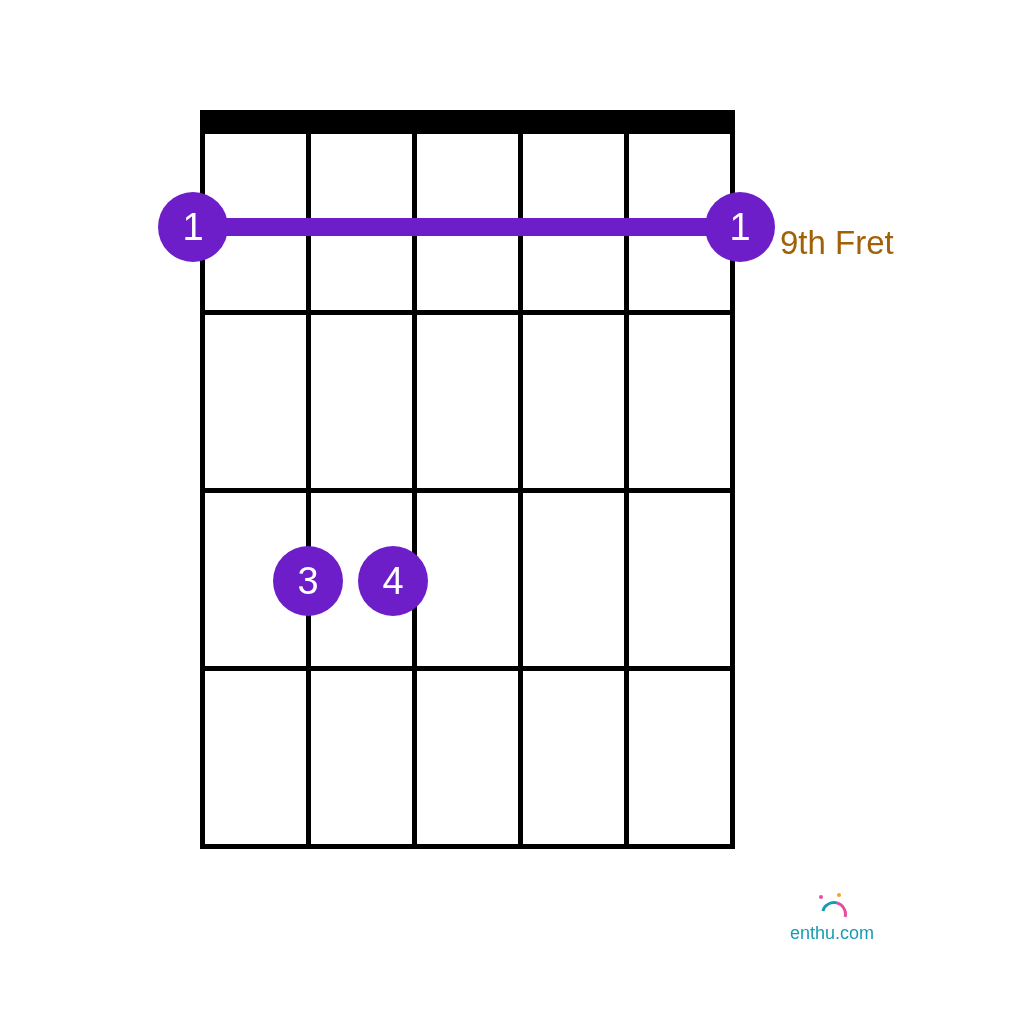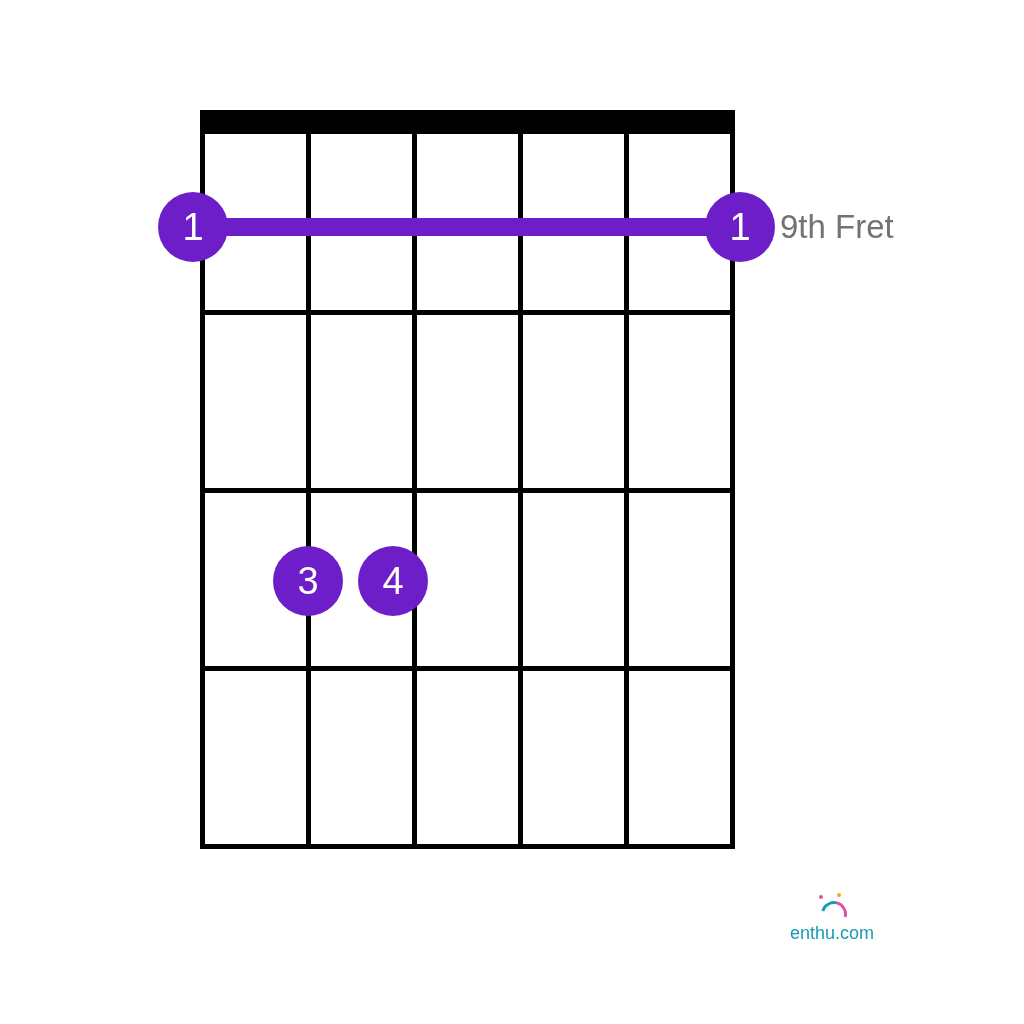--- a/index.html
+++ b/index.html
@@ -60,24 +60,25 @@
       color: #fff;
       display: flex;
       align-items: center;
       justify-content: center;
       font-size: 38px;
       font-weight: 400;
       font-family: sans-serif;
     }
     .fret-label {
       position: absolute;
-      color: #737373;
+      color: #a16207;
       font-size: 33px;
       font-weight: 400;
       white-space: nowrap;
+      margin-top: 16px;
     }
     .logo {
       position: absolute;
       display: flex;
       flex-direction: column;
       align-items: center;
     }
     .logo-text {
       color: #199bb5;
       font-size: 18px;

